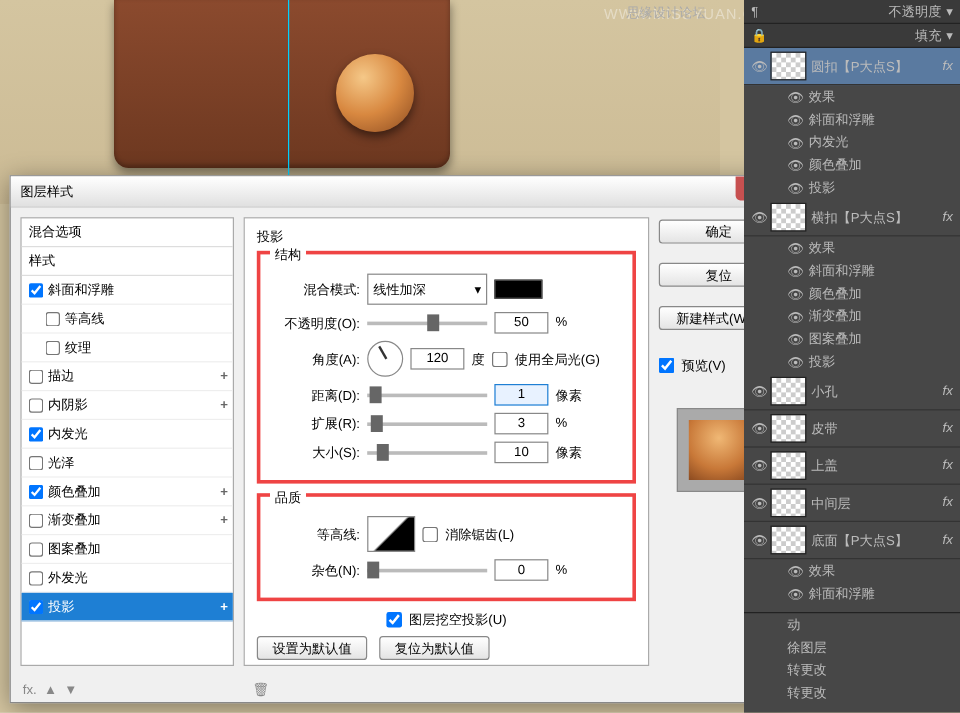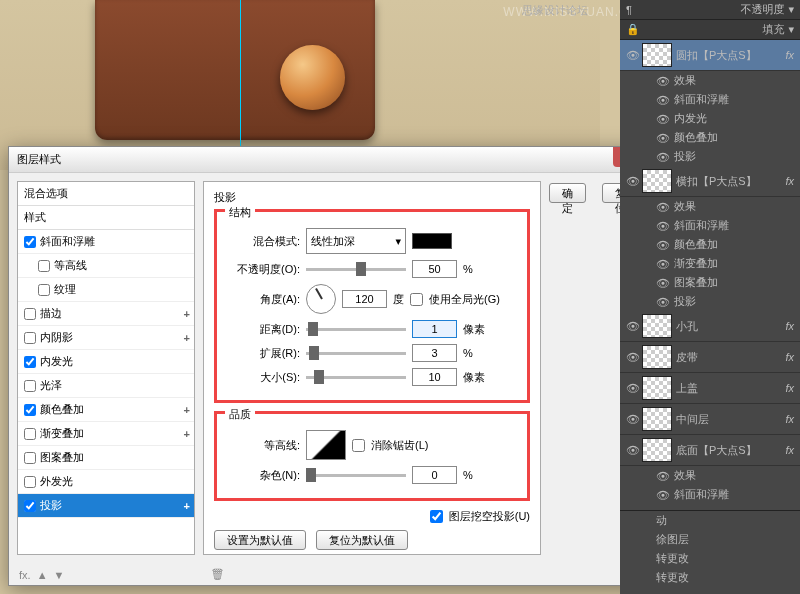--- a/index.html
+++ b/index.html
@@ -29,21 +29,21 @@
 .slider{flex:1;height:3px;background:#bbb;position:relative;max-width:100px}
 .slider::after{content:"";position:absolute;width:10px;height:14px;background:#666;top:-6px;left:var(--p,40%)}
 .numbox{width:45px;height:18px;border:1px solid #888;text-align:center;background:#fff}
 .numbox.hl{border:1px solid #1e7fd4;background:#e8f2ff}
 .combo{width:100px;height:26px;border:1px solid #888;background:#fff;padding:0 4px;display:inline-flex;align-items:center;justify-content:space-between}
 .swatch{width:40px;height:16px;background:#000;border:1px solid #555}
 .dial{width:30px;height:30px;border:1px solid #888;border-radius:50%;position:relative;background:#fff}
 .dial::after{content:"";position:absolute;width:2px;height:12px;background:#333;left:14px;top:2px;transform-origin:bottom;transform:rotate(-30deg)}
 .contour{width:40px;height:30px;border:1px solid #888;background:linear-gradient(135deg,#fff 48%,#000 52%)}
 .btn{height:20px;padding:2px 12px;border:1px solid #888;background:linear-gradient(#fff,#e4e4e4);border-radius:3px;cursor:pointer}
-.right-panel{width:100px;display:flex;flex-direction:row;gap:16px;padding-top:2px}
+.right-panel{width:100px;display:flex;flex-direction:column;gap:16px;padding-top:2px}
 .preview-box{width:70px;height:70px;border:1px solid #888;background:#aaa;margin:6px auto;display:flex;align-items:center;justify-content:center}
 .preview-shape{width:50px;height:50px;background:radial-gradient(circle at 50% 30%,#f0b875,#c87838 60%,#8b4a20)}
 .statusbar{position:absolute;bottom:4px;left:10px;display:flex;gap:6px;align-items:center;color:#888}
 .ps-right{position:absolute;top:0;right:0;width:180px;height:594px;background:#474747;color:#bbb;font-size:10px}
 .ps-top{height:20px;background:#3a3a3a;display:flex;align-items:center;gap:4px;padding:0 6px;border-bottom:1px solid #222}
 .layer-item{display:flex;align-items:center;gap:4px;padding:3px 6px;border-bottom:1px solid #333}
 .layer-item.sel{background:#5a7aa0}
 .eye{width:12px;height:12px;display:inline-block}
 .thumb{width:30px;height:24px;background:repeating-conic-gradient(#ccc 0 25%,#fff 0 50%) 0 0/8px 8px;border:1px solid #222}
 .fx-sub{padding:2px 6px 2px 36px;display:flex;align-items:center;gap:6px}
@@ -178,21 +178,21 @@
           <input type="checkbox" style="">
           <span>消除锯齿(L)</span>
         </div>
         <div class="row">
           <label>杂色(N):</label>
           <div class="slider" style="--p:0%"></div>
           <input class="numbox" value="0" style="">
           <span>%</span>
         </div>
       </div>
-      <div class="row" style="justify-content:flex-end">
+      <div class="row" style="justify-content:center">
         <input type="checkbox" checked="" style="">
         <span>图层挖空投影(U)</span>
       </div>
       <div class="row" style="justify-content:flex-start;gap:10px">
         <button class="btn">设置为默认值</button>
         <button class="btn">复位为默认值</button>
       </div>
     </div>
 
     <div class="right-panel">

